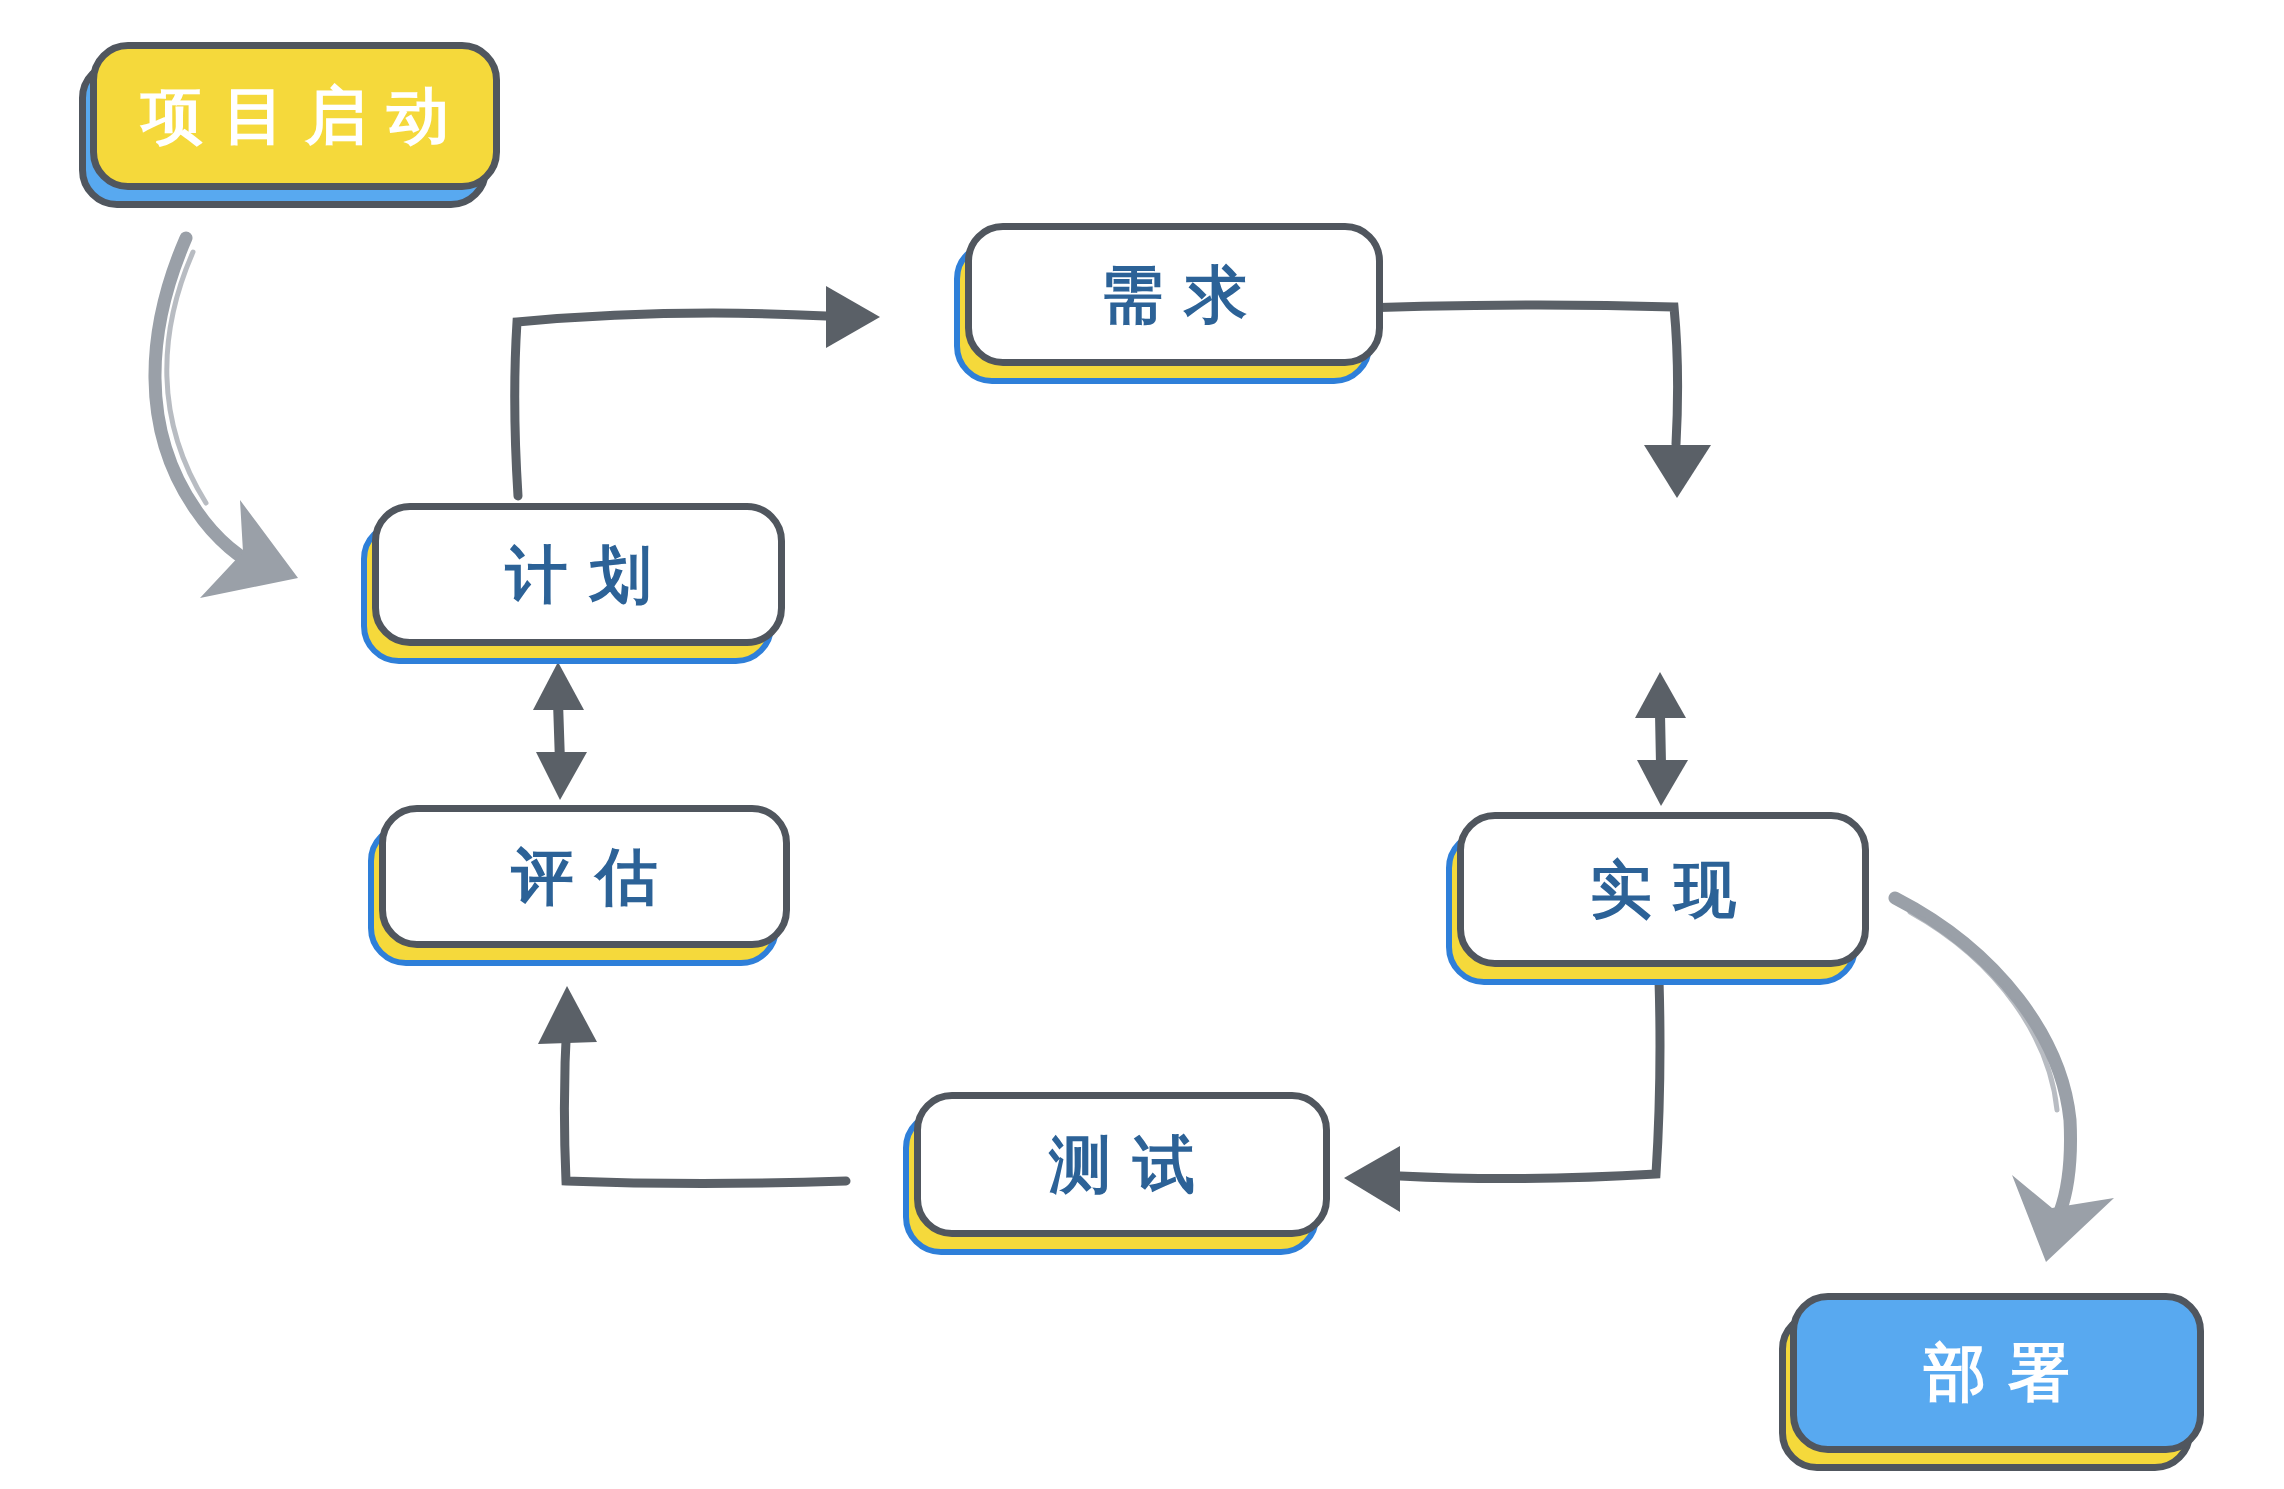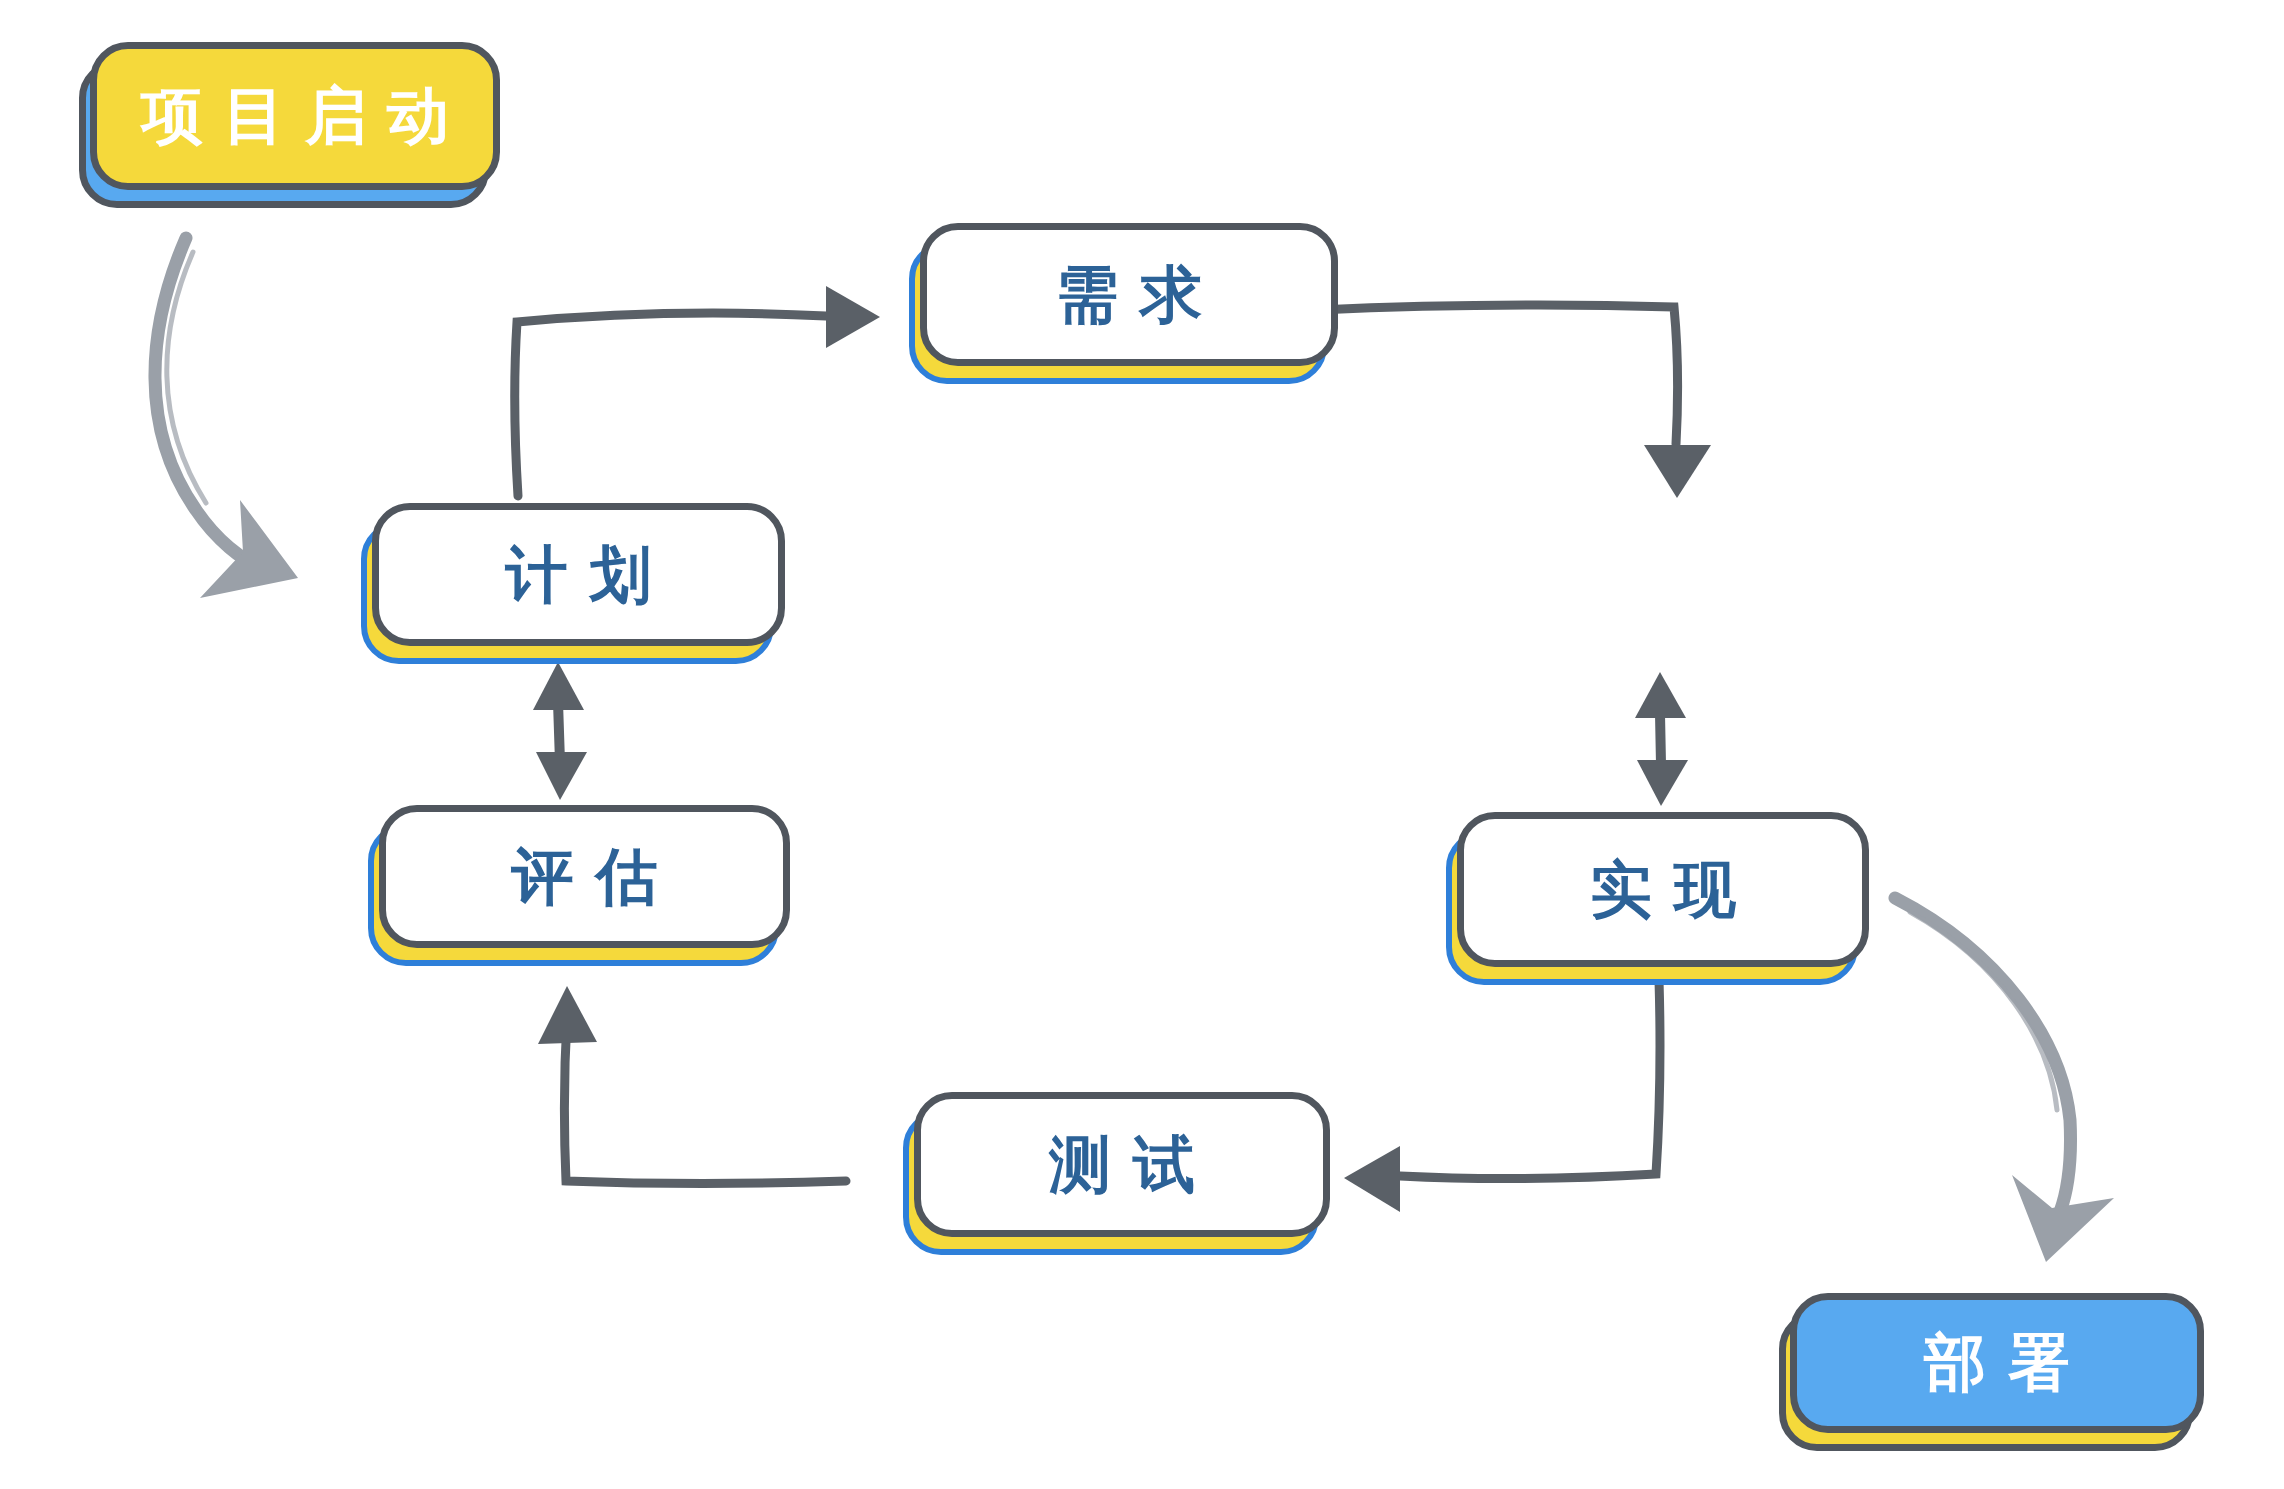--- a/index.html
+++ b/index.html
@@ -24,27 +24,27 @@
   .node.white .shadow{background:#F5D93B;border:6px solid #2E7FD9;}
   
   .node.start .shadow{background:#58A9F0;border:7px solid #50565E;}
   .node.start .face{background:#F5D93B;color:#ffffff;letter-spacing:20px;}
   .node.start .face span{margin-right:-20px;}
   
   .node.deploy .shadow{background:#F5D93B;border:7px solid #50565E;}
   .node.deploy .face{background:#58A9F0;color:#ffffff;}
 
   #node-start     {left:63px;  top:42px;  width:410px;height:148px;}
-  #node-req       {left:893px; top:223px; width:418px;height:143px;}
+  #node-req       {left:938px; top:223px; width:418px;height:143px;}
   #node-plan      {left:345px; top:503px; width:413px;height:143px;}
   #node-design    {left:1430px;top:505px; width:413px;height:160px;}
   #node-eval      {left:352px; top:805px; width:411px;height:143px;}
   #node-impl      {left:1430px;top:812px; width:412px;height:155px;border-radius:10px;}
   #node-test      {left:887px; top:1092px;width:416px;height:145px;}
-  #node-deploy    {left:1763px;top:1293px;width:414px;height:140px;}
+  #node-deploy    {left:1763px;top:1293px;width:414px;height:160px;}
 </style>
 </head>
 <body>
 
 <div id="canvas">
 
   <svg id="arrow-layer" viewBox="0 0 2284 1489" xmlns="http://www.w3.org/2000/svg">
 
     <g fill="none" stroke="#9AA0A8" stroke-linecap="round">
       <path d="M186 238 C146 330 140 430 196 510 C216 540 242 560 264 570" stroke-width="13"></path>

